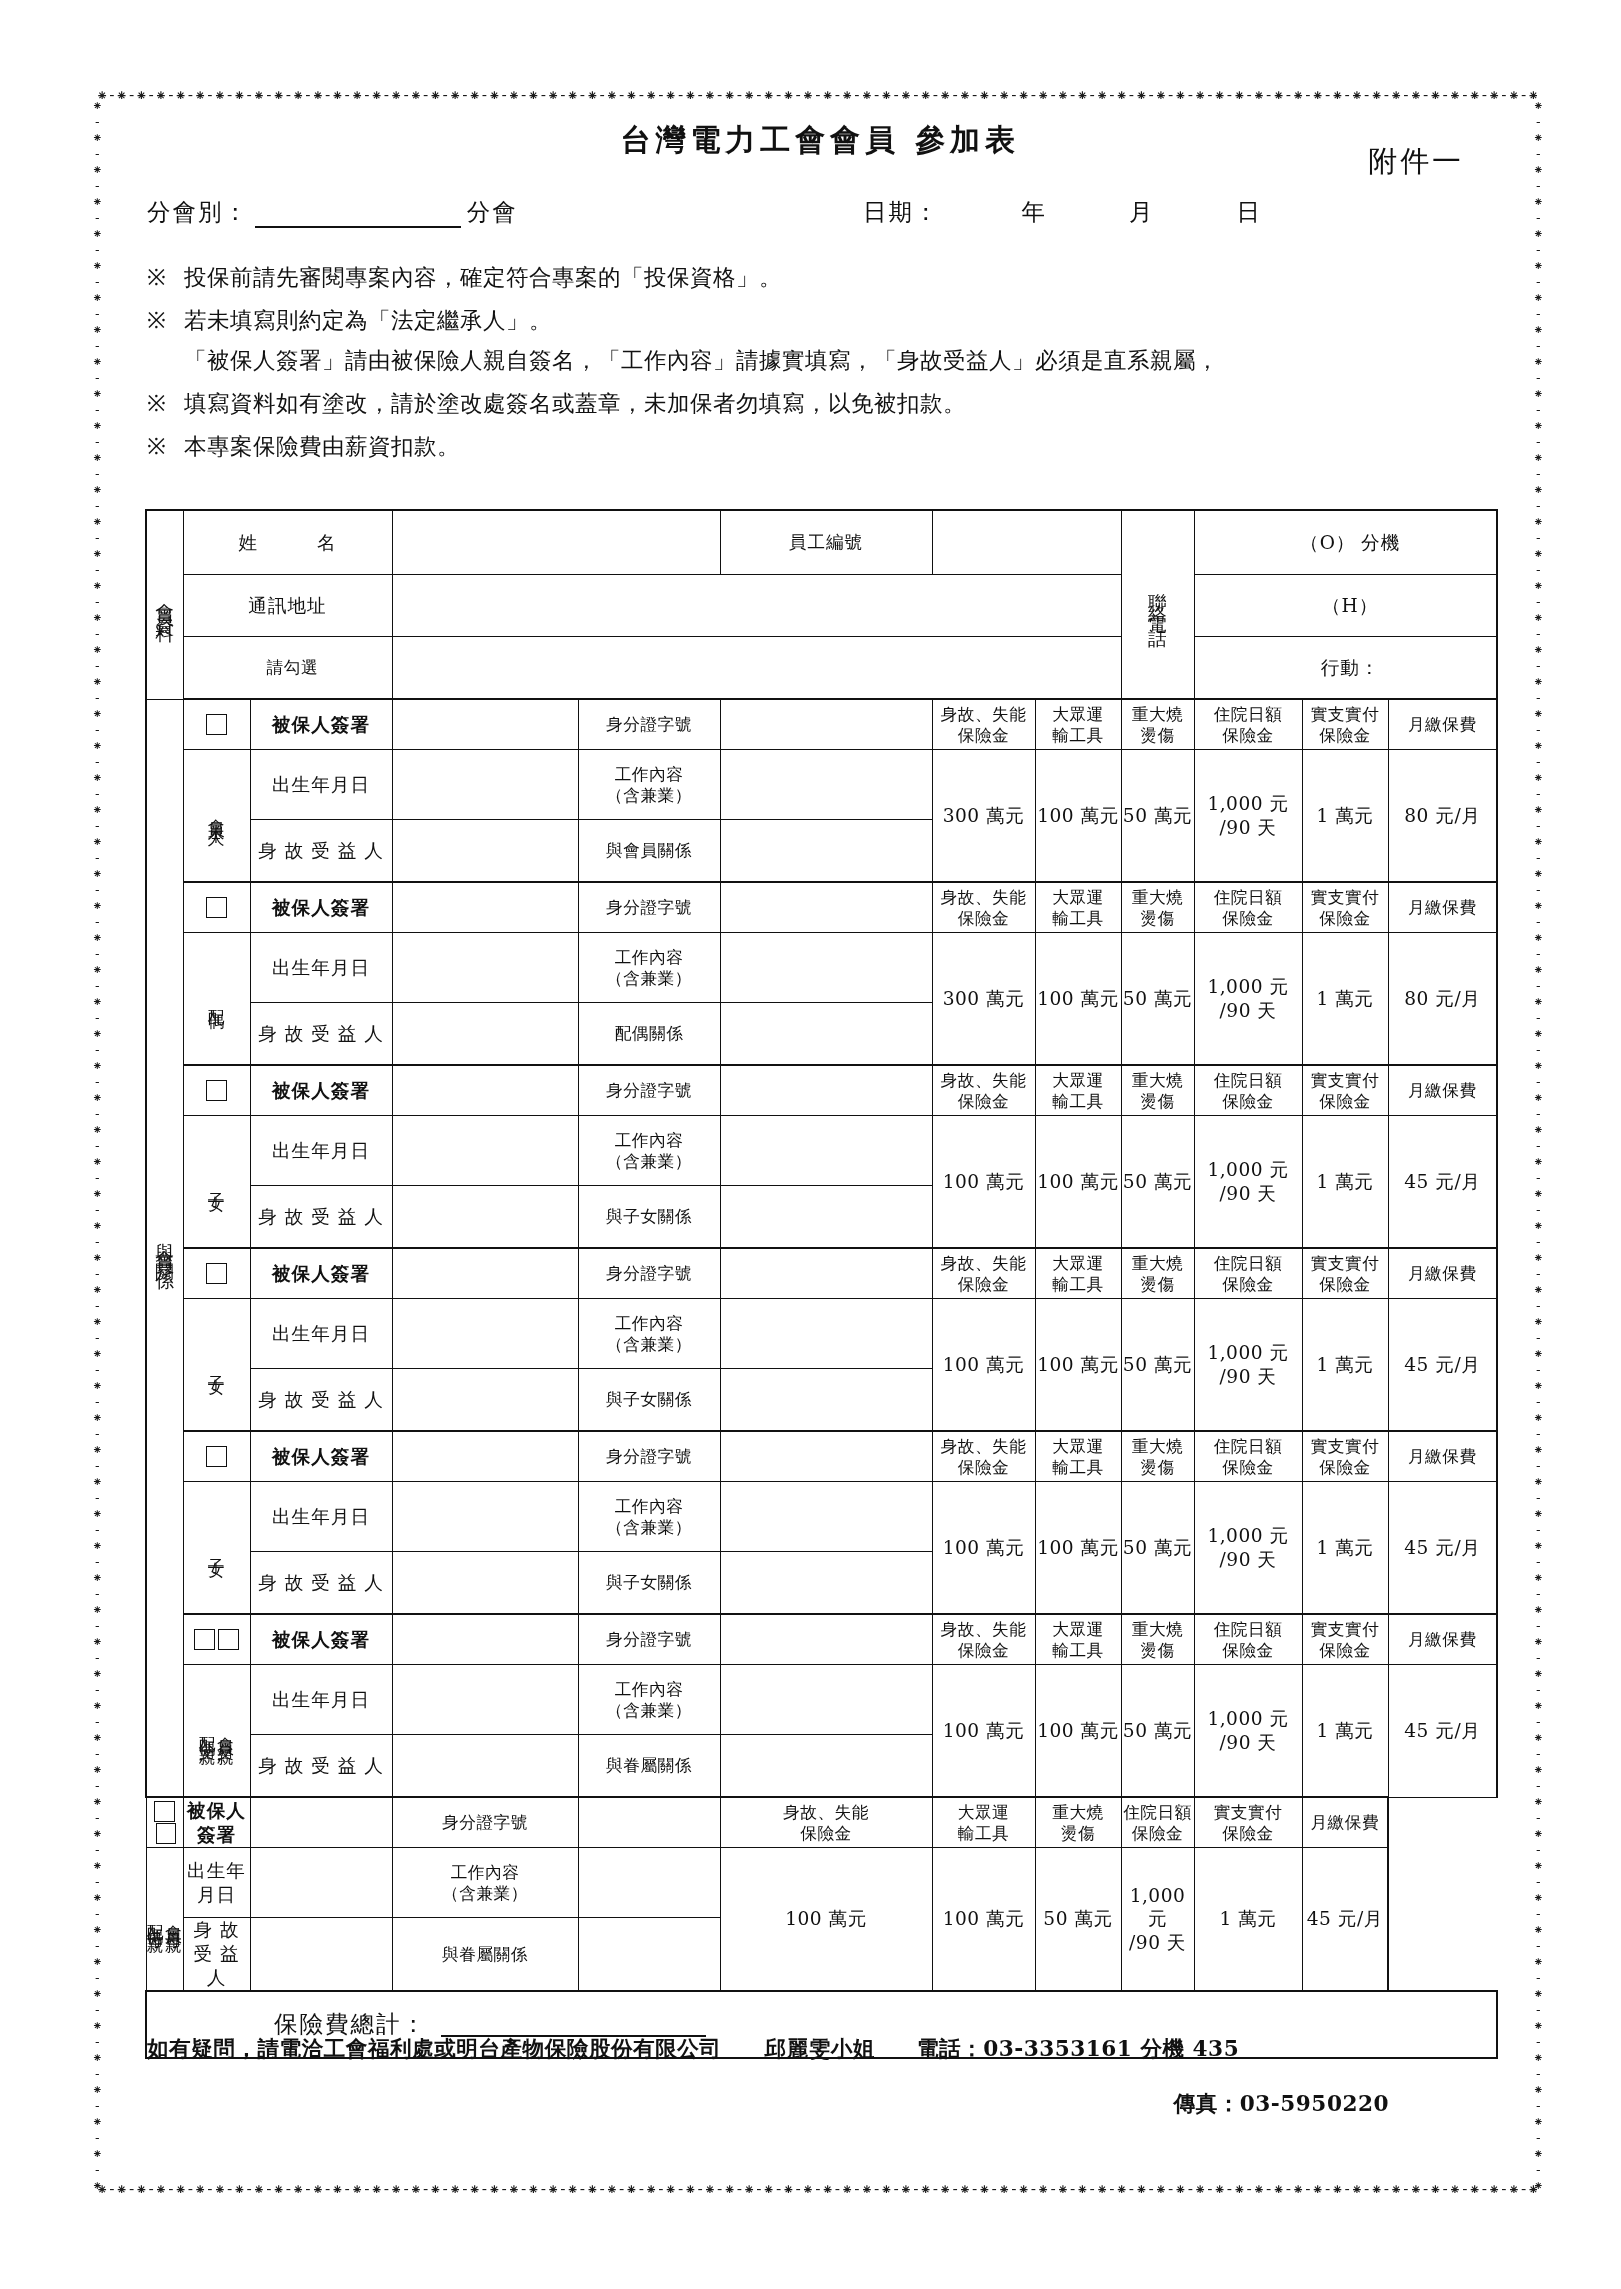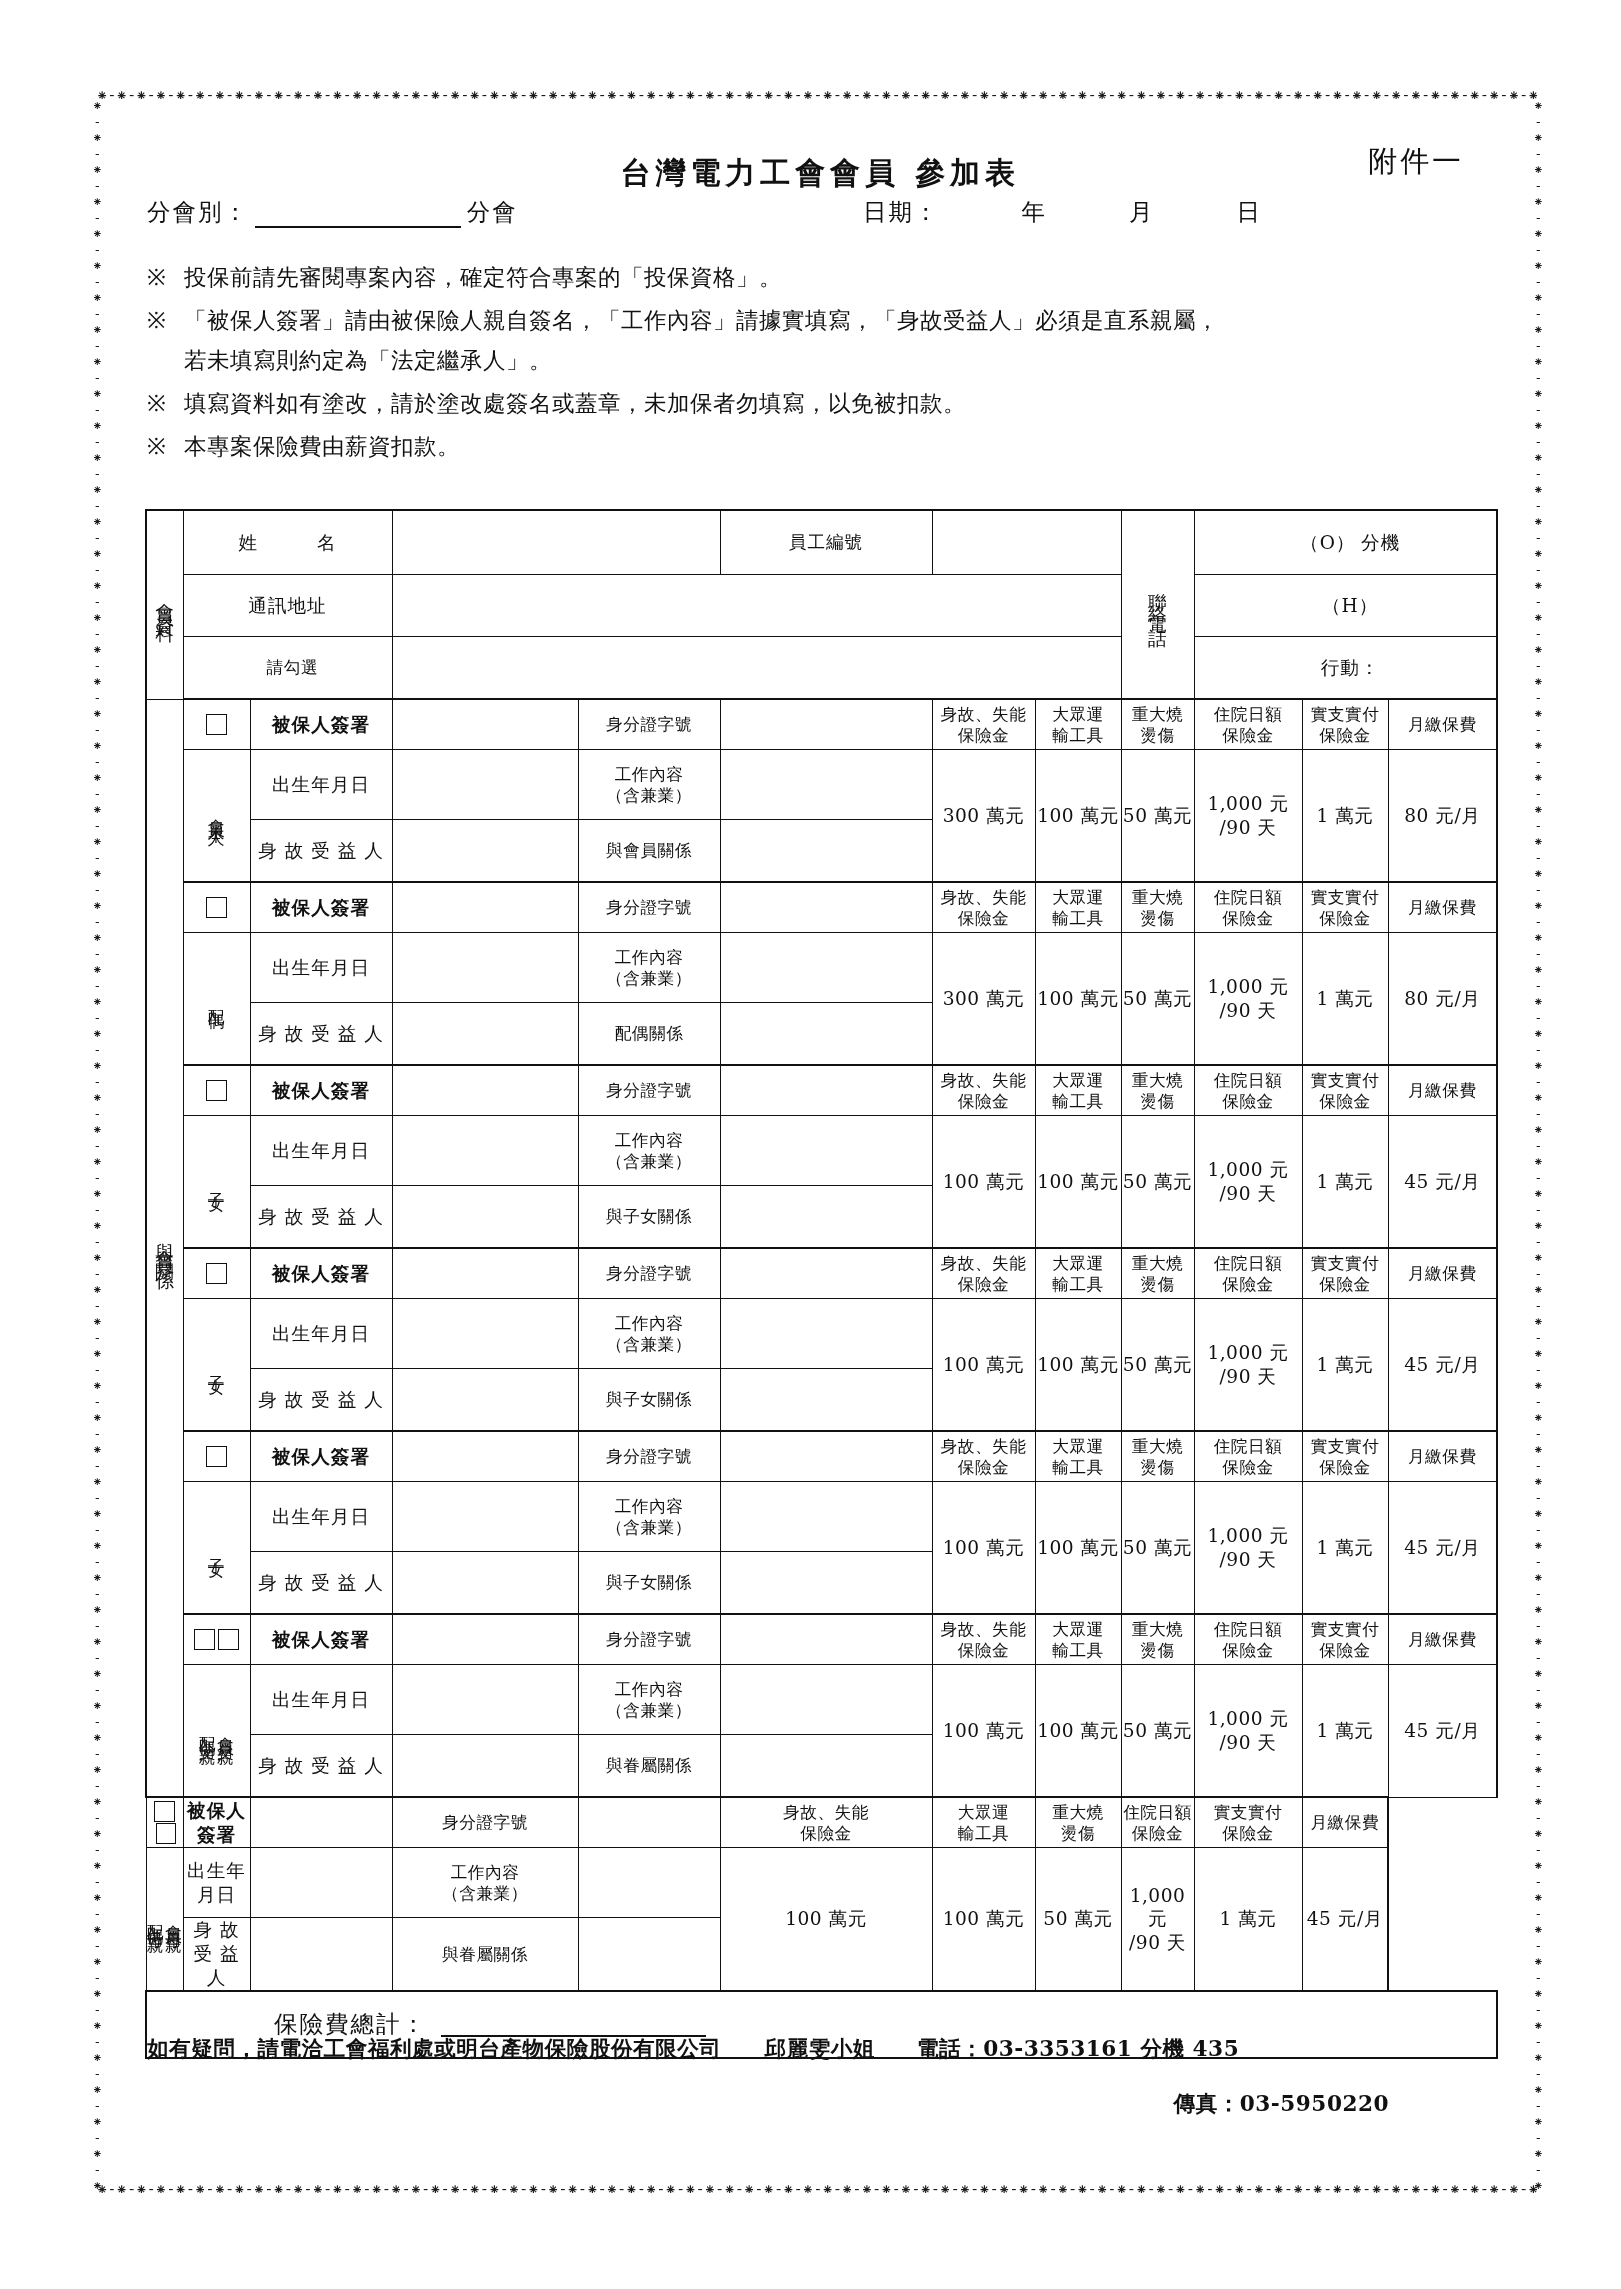--- a/index.html
+++ b/index.html
@@ -37,21 +37,20 @@
 
   
   .doc-title{
     position:absolute;left:0;right:0;top:120px;
     text-align:center;
     font-family:"DejaVu Serif","Liberation Serif",serif;
     font-weight:bold;
     font-size:30px;
     letter-spacing:4.9px;
     padding-left:19.6px;
-    margin-top:33px;
   }
   .attach-label{
     position:absolute;right:157px;top:142px;
     font-size:29px;letter-spacing:2.9px;
   }
   .line-branch{
     position:absolute;left:147px;top:196px;
     font-size:23.5px;letter-spacing:2px;
     display:flex;align-items:flex-end;
   }
@@ -187,22 +186,22 @@
   <div class="notes">
     <div class="note">
       <span class="mk">※</span>
       <span class="tx">
           <span class="cont">投保前請先審閱專案內容，確定符合專案的「投保資格」。</span>
         </span>
     </div>
     <div class="note">
       <span class="mk">※</span>
       <span class="tx">
+        <span class="cont">若未填寫則約定為「法定繼承人」。</span>
         <span class="cont">「被保人簽署」請由被保險人親自簽名，「工作內容」請據實填寫，「身故受益人」必須是直系親屬，</span>
-        <span class="cont">若未填寫則約定為「法定繼承人」。</span>
       </span>
     </div>
     <div class="note">
       <span class="mk">※</span>
       <span class="tx">
           <span class="cont">填寫資料如有塗改，請於塗改處簽名或蓋章，未加保者勿填寫，以免被扣款。</span>
         </span>
     </div>
     <div class="note">
       <span class="mk">※</span>

